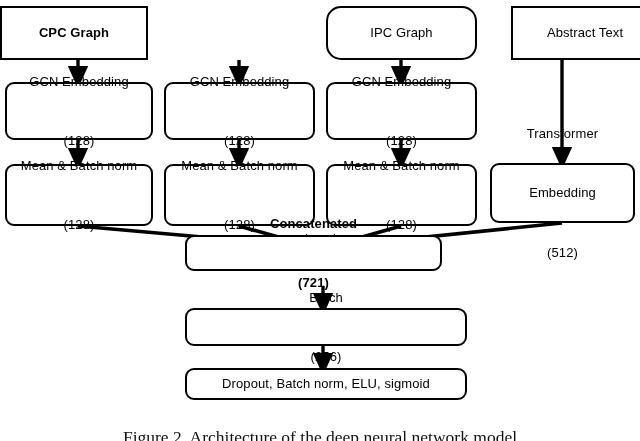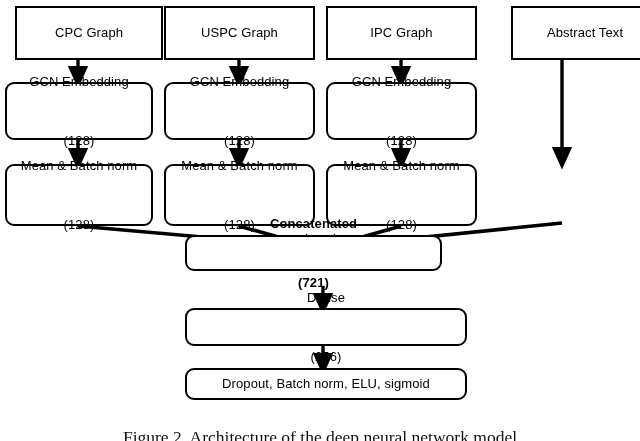--- a/index.html
+++ b/index.html
@@ -78,29 +78,26 @@
 
     <line x1="78" y1="226" x2="315" y2="247" stroke="#000000" stroke-width="3.6" marker-end="url(#arrowhead)"></line>
     <line x1="239" y1="226" x2="314" y2="247" stroke="#000000" stroke-width="3.6" marker-end="url(#arrowhead)"></line>
     <line x1="401" y1="226" x2="327" y2="247" stroke="#000000" stroke-width="3.6" marker-end="url(#arrowhead)"></line>
     <line x1="562" y1="223" x2="328" y2="247" stroke="#000000" stroke-width="3.6" marker-end="url(#arrowhead)"></line>
 
     <line x1="323" y1="286" x2="323" y2="304" stroke="#000000" stroke-width="3.4" marker-end="url(#arrowhead)"></line>
     <line x1="323" y1="346" x2="323" y2="364" stroke="#000000" stroke-width="3.4" marker-end="url(#arrowhead)"></line>
   </svg>
 
-  <div class="node-box square" style="left:15px; top:6px; width:148px; height:54px;">
+  <div class="node-box square" style="left:0; top:6px; width:148px; height:54px;font-weight:bold;">
     <span class="node-line">CPC Graph</span>
   </div>
 
-  <div class="node-box square" style="left:164px; top:6px; width:151px; height:54px;">
-    <span class="node-line">USPC Graph</span>
-  </div>
 
-  <div class="node-box square" style="left:326px; top:6px; width:151px; height:54px;">
+  <div class="node-box square" style="left:326px; top:6px; width:151px; height:54px;border-radius:15px;">
     <span class="node-line">IPC Graph</span>
   </div>
 
   <div class="node-box square" style="left:488px; top:6px; width:148px; height:54px;margin-left:23px;">
     <span class="node-line">Abstract Text</span>
   </div>
 
   <div class="node-box rounded" style="left:5px; top:82px; width:148px; height:58px;">
     <span class="node-line">GCN Embedding</span>
     <span class="node-line">(128)</span>
@@ -124,28 +121,33 @@
   <div class="node-box rounded" style="left:164px; top:164px; width:151px; height:62px;">
     <span class="node-line">Mean &amp; Batch norm</span>
     <span class="node-line">(128)</span>
   </div>
 
   <div class="node-box rounded" style="left:326px; top:164px; width:151px; height:62px;">
     <span class="node-line">Mean &amp; Batch norm</span>
     <span class="node-line">(128)</span>
   </div>
 
+  <div class="node-box rounded" style="left:490px; top:163px; width:145px; height:60px;">
+    <span class="node-line">Transformer</span>
+    <span class="node-line">Embedding</span>
+    <span class="node-line">(512)</span>
+  </div>
 
   <div class="node-box rounded" style="left:185px; top:235px; width:257px; height:36px;font-weight:bold;">
     <span class="node-line">Concatenated</span>
     <span class="node-line">(721)</span>
   </div>
 
   <div class="node-box rounded" style="left:185px; top:308px; width:282px; height:38px;">
-    <span class="node-line">Dense</span>
+    <span class="node-line">Batch</span>
     <span class="node-line">(256)</span>
   </div>
 
   <div class="node-box rounded" style="left:185px; top:368px; width:282px; height:32px;">
     <span class="node-line">Dropout, Batch norm, ELU, sigmoid</span>
   </div>
 
   <div class="caption" style="top:427px;">Figure 2.  Architecture of the deep neural network model</div>
 
 </div>

